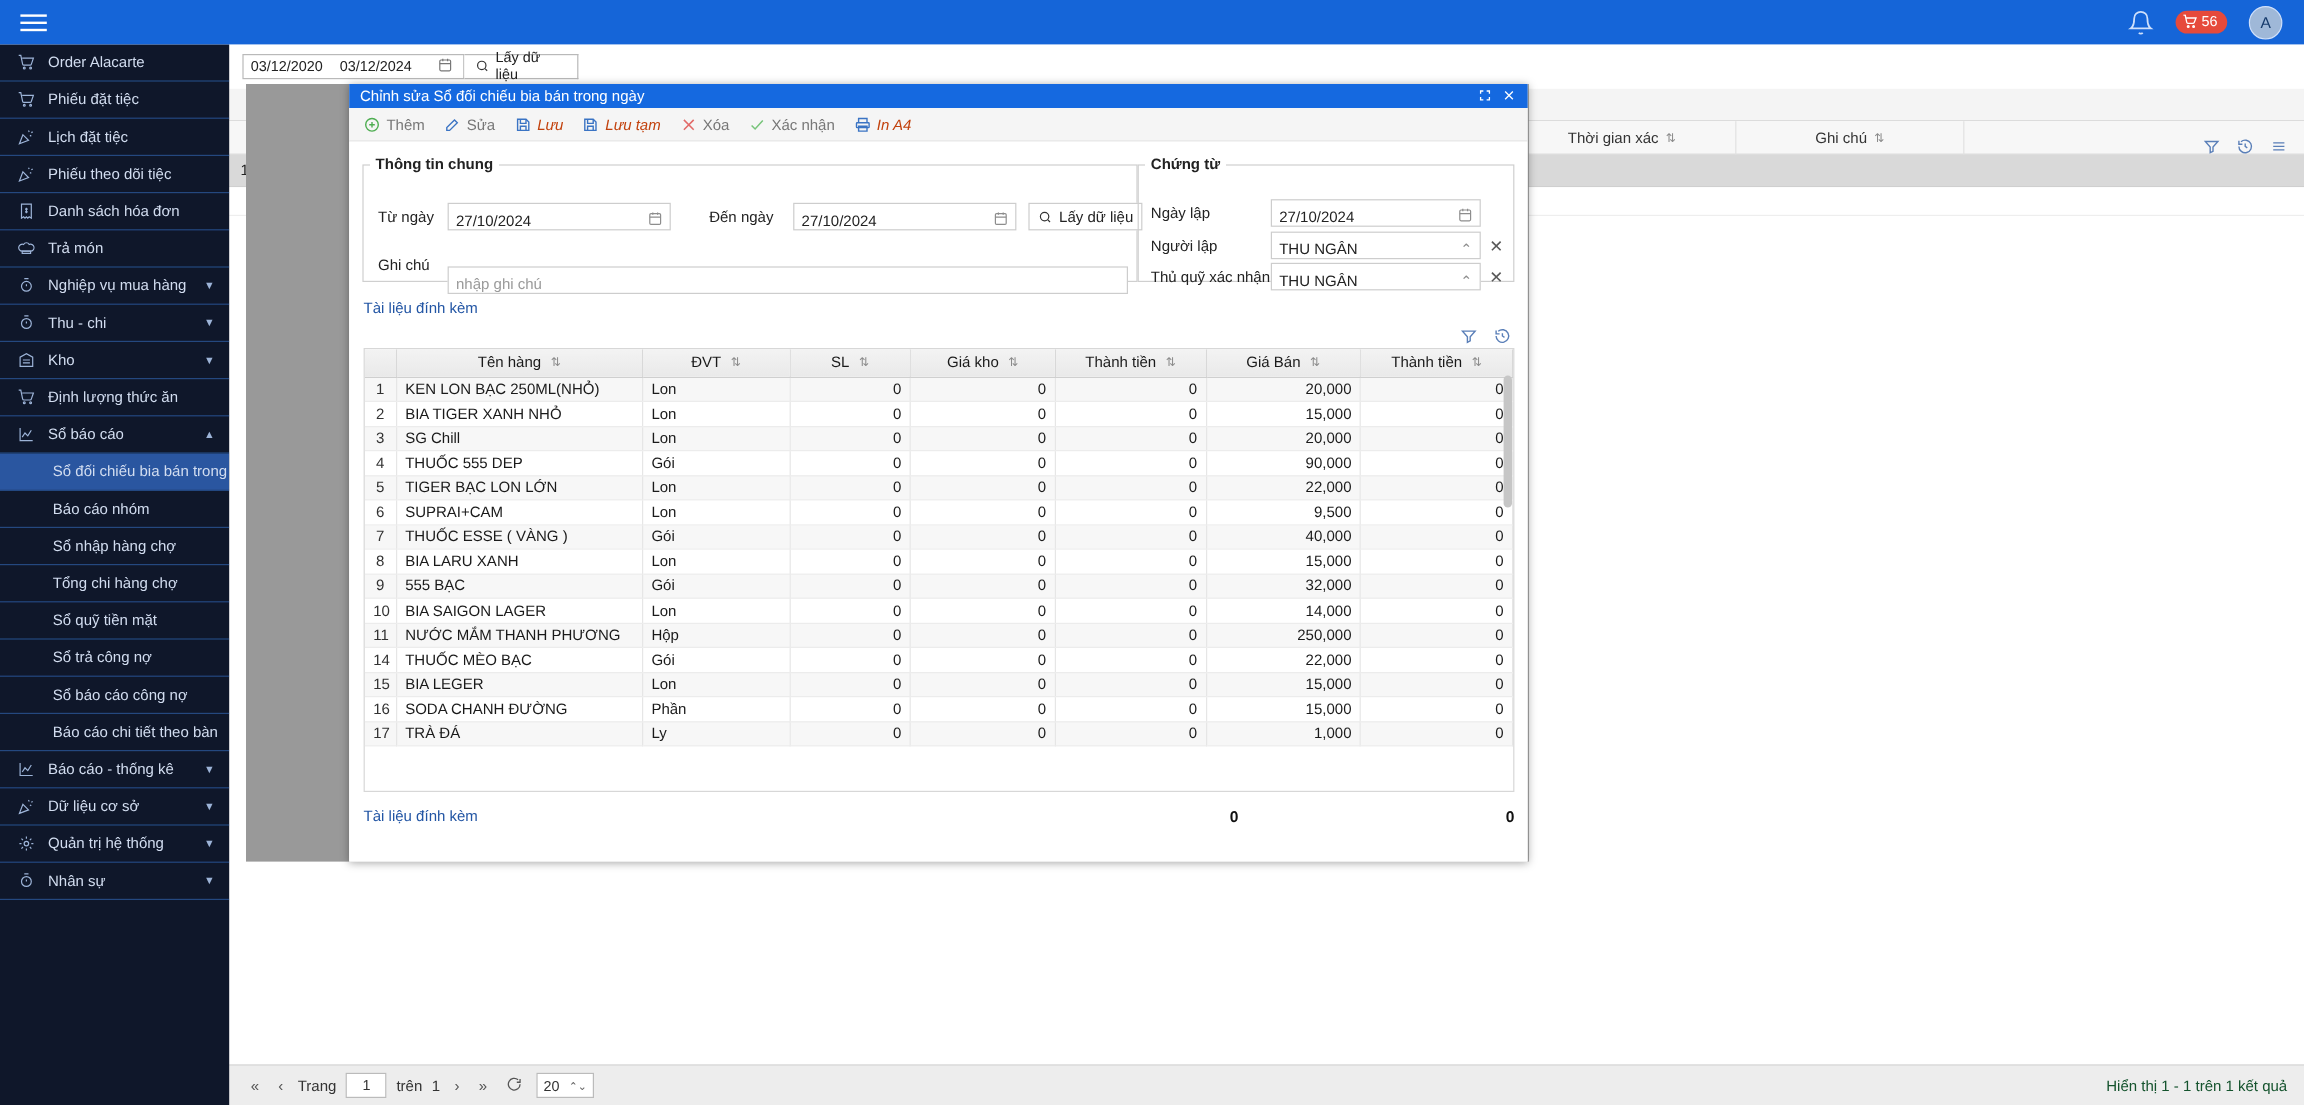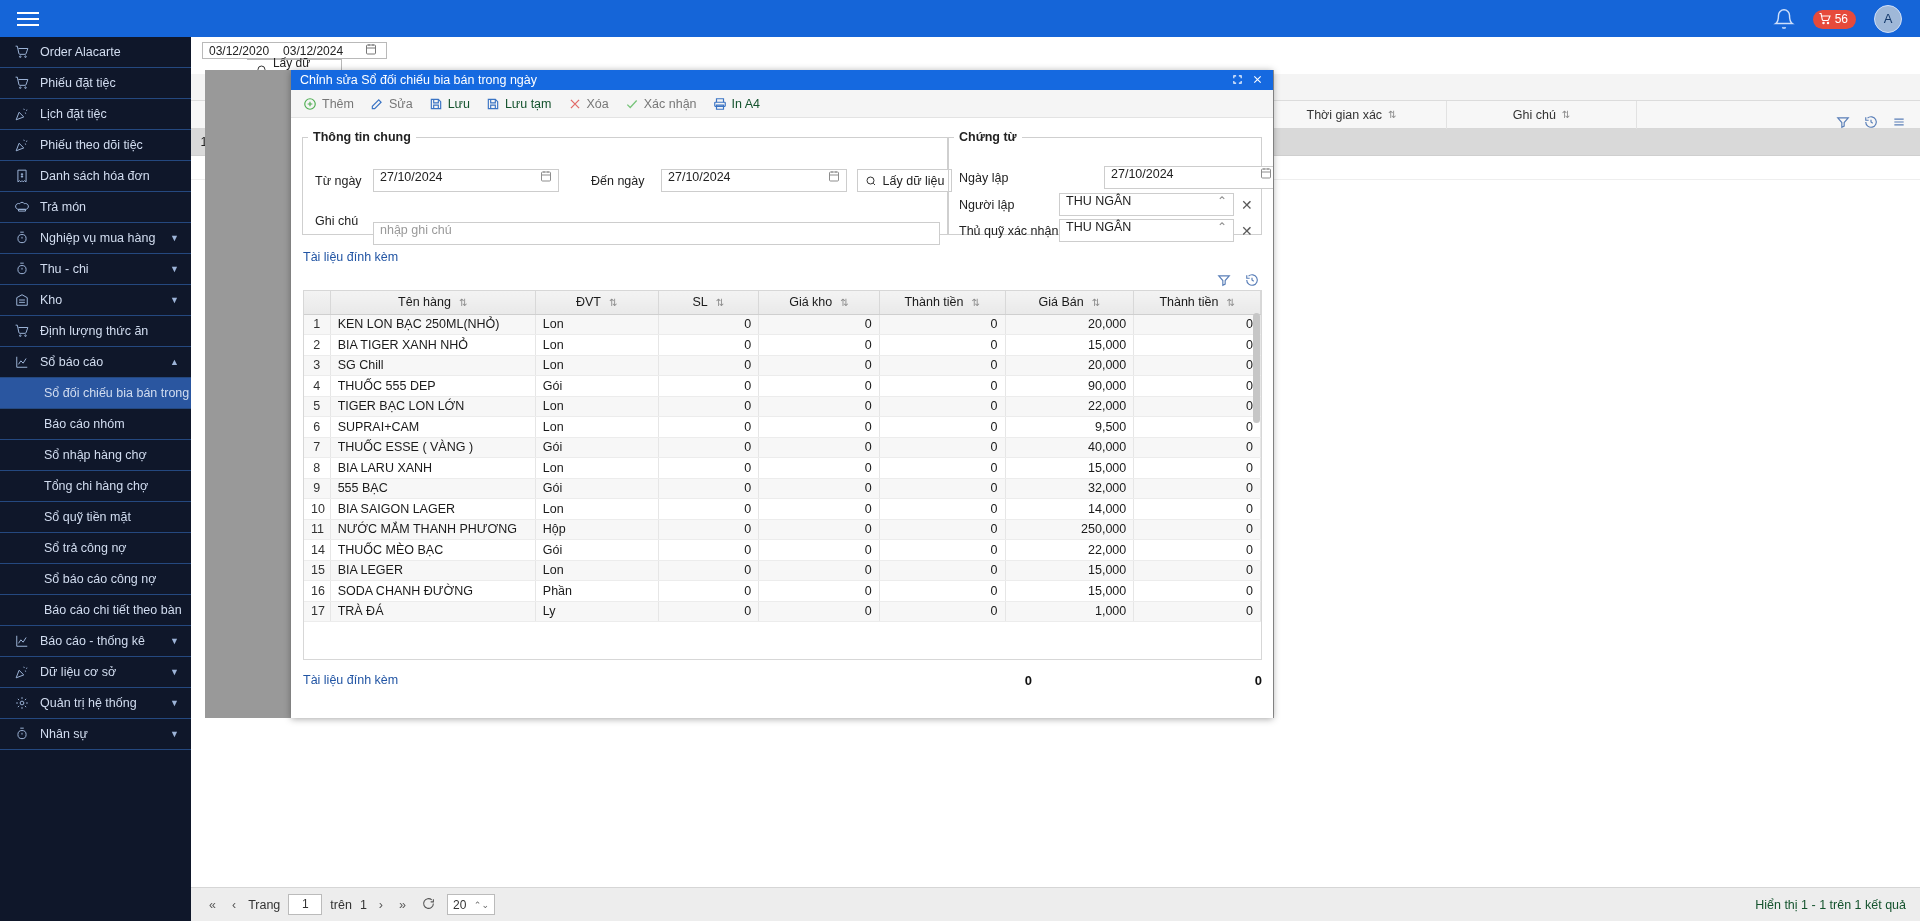--- a/index.html
+++ b/index.html
@@ -54,21 +54,21 @@
   .nav-sub { padding-left: 44px; font-size: 12.5px; }
   .nav-sub.active { background: #2a56a0; }
 
   
   #main {
     position: absolute; left: 191px; top: 37px; width: 1729px; height: 884px;
     background: #ffffff;
   }
   #filterbar {
     position:absolute; left:0; top:5px; height: 26px; display:flex; align-items:center;
-    padding-left: 11px; gap: 0px; flex-direction: column;
+    padding-left: 11px; gap: 0px;
   }
   .dbox {
     height: 21px; border: 1px solid #b9b9b9; background:#fff; display:flex;
     align-items:center; font-size: 12px; color:#222; padding: 0 6px; gap: 14px;
   }
   .dbox .cal { margin-left: 8px; color:#777; }
   .getbtn {
     height: 21px; border: 1px solid #b9b9b9; border-left: none; background:#fff;
     display:flex; align-items:center; gap:5px; font-size:12px; padding: 0 9px; color:#222;
     cursor: pointer;
@@ -126,39 +126,39 @@
     display:flex; align-items:center; padding: 0 6px 0 9px;
   }
   #modal-title .t { flex:1; }
   #modal-title .mbtn { width: 20px; text-align:center; cursor:pointer; font-size: 13px; }
   #modal-toolbar {
     height: 28px; background:#f5f5f5; border-bottom: 1px solid #e3e3e3;
     display:flex; align-items:center; gap: 16px; padding-left: 12px; font-size: 12.5px;
   }
   .mtb { display:flex; align-items:center; gap: 5px; cursor: pointer; color:#777; }
   .mtb svg { width: 14px; height: 14px; }
-  .mtb.en { color:#14532d; }
+  .mtb.en { color:#c2410c;font-style:italic; }
   .mtb.green svg { color: #4fae52; }
   .mtb.blue svg { color: #3b74c4; }
   .mtb.red svg { color: #e26a68; }
   .mtb.grn2 svg { color:#77c47a; }
 
   #modal-body { flex:1; position:relative; background:#fff; overflow:hidden; }
 
   fieldset.grp {
     position:absolute; border: 1px solid #cfcfcf; padding: 0;
   }
   fieldset.grp > legend {
     font-size: 12.5px; font-weight: bold; color:#222; padding: 0 5px; margin-left: 5px;
   }
   .frow { display:flex; align-items:center; font-size: 12.5px; color:#222; }
   .flabel { color:#222; }
   .finput {
     border: 1px solid #cdcdcd; background:#fff; height: 23px;
-    display:flex; align-items:flex-start; padding: 0 6px; font-size: 12.5px; color:#222;
+    display:flex; align-items:flex-end; padding: 0 6px; font-size: 12.5px; color:#222;
   }
   .finput .val { flex:1; }
   .finput .ph { flex:1; color:#9a9a9a; }
   .finput .ic { color:#8d8d8d; font-size: 12px; }
   .fbtn {
     border: 1px solid #cdcdcd; background:#fff; height: 23px;
     display:flex; align-items:center; justify-content:center; gap:6px;
     font-size: 12.5px; color:#222; cursor:pointer;
   }
   .xbtn { color:#5a5a5a; font-size: 14px; cursor:pointer; margin-left:7px; }
@@ -616,21 +616,21 @@
         <span class="flabel" style="width:58px;">Ghi chú</span>
         <span class="finput" style="width:567px;margin-top:26px;">
           <span class="ph">nhập ghi chú</span>
         </span>
       </div>
     </fieldset>
 
     <fieldset class="grp" style="left:657px; top:12px; width:314px; height:105px;">
       <legend>Chứng từ</legend>
 
-      <div class="frow" style="position:absolute; left:10px; top:22px;gap:45px;">
+      <div class="frow" style="position:absolute; left:10px; top:22px;">
         <span class="flabel" style="width:100px;">Ngày lập</span>
         <span class="finput" style="width:175px;">
           <span class="val">27/10/2024</span>
           <span class="ic">
             <svg width="12" height="12" viewBox="0 0 24 24" fill="none" stroke="currentColor" stroke-width="2">
                 <rect x="3" y="4" width="18" height="18" rx="2"></rect>
                 <path d="M16 2v4M8 2v4M3 10h18"></path>
               </svg>
           </span>
         </span>

